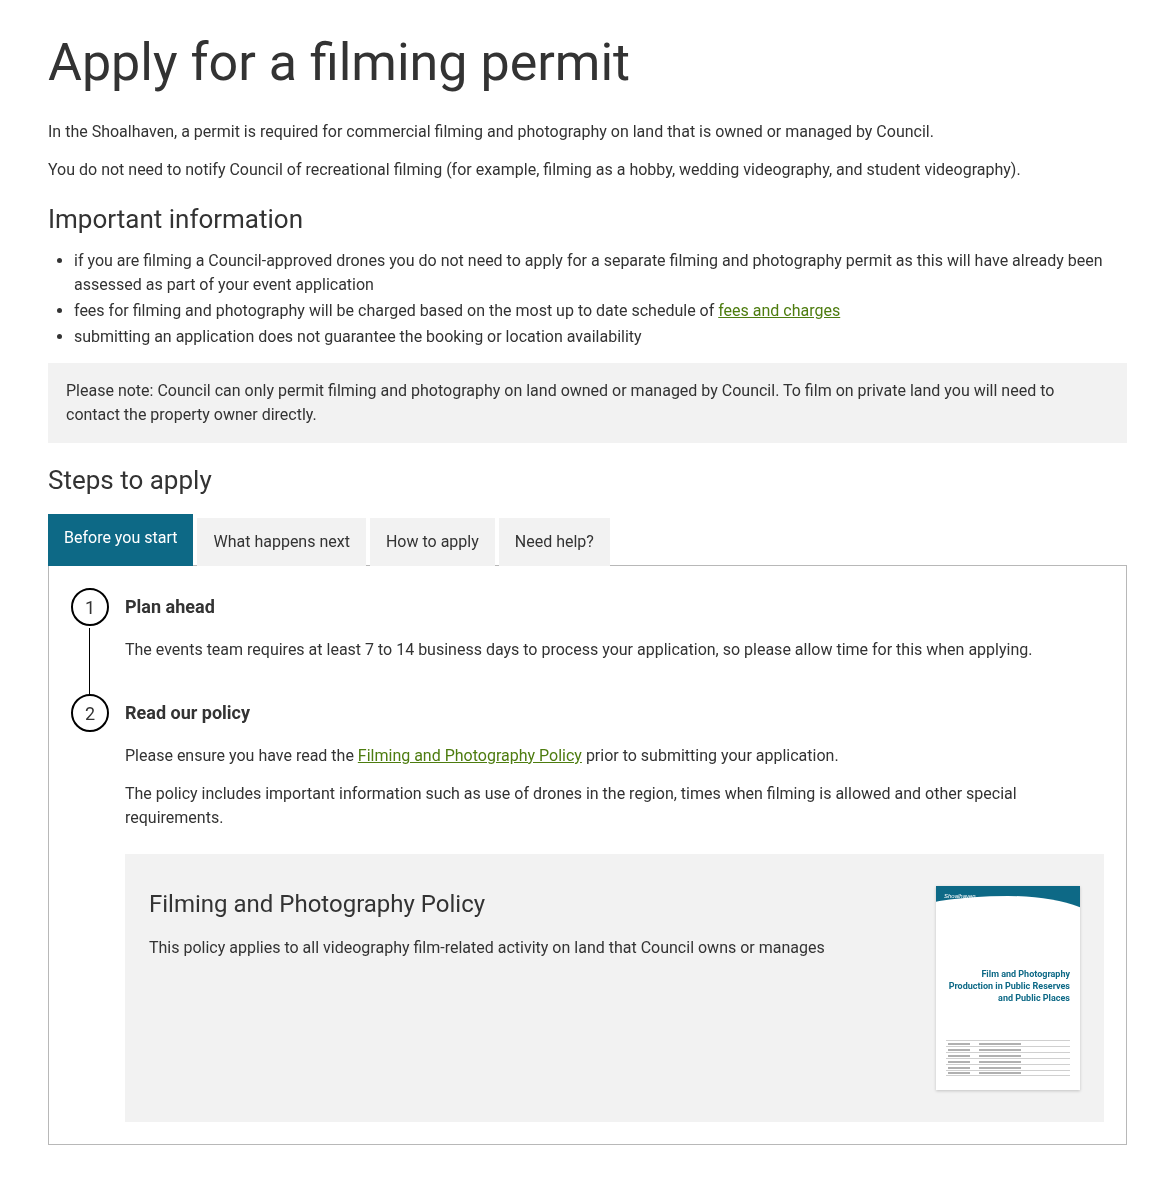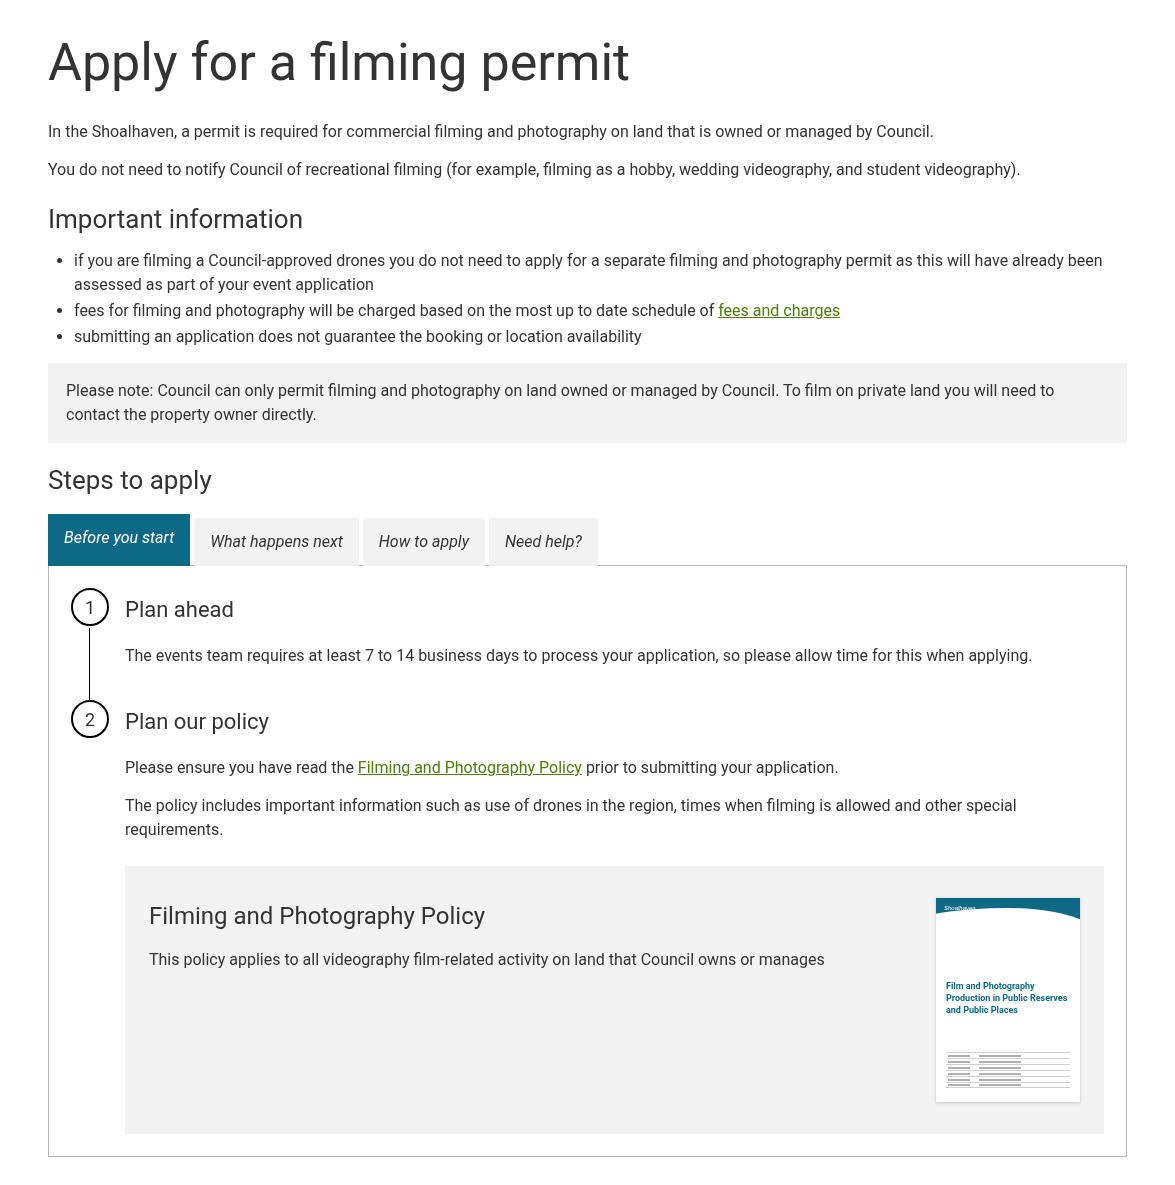--- a/index.html
+++ b/index.html
@@ -19,22 +19,22 @@
     margin: 6px 0 18px 0;
     color: #333333;
   }
   h2 {
     font-size: 26px;
     font-weight: 400;
     margin: 18px 0 10px 0;
     color: #333333;
   }
   h3 {
-    font-size: 22px;
-    font-weight: 400;
+    font-size: 18px;
+    font-weight: 700;
     margin: 0 0 16px 0;
     color: #333333;
   }
   p {
     margin: 0 0 14px 0;
   }
   ul {
     margin: 0 0 14px 0;
     padding-left: 26px;
   }
@@ -55,21 +55,20 @@
     display: flex;
     gap: 4px;
     margin-top: 14px;
   }
   .tab {
     padding: 12px 16px;
     background: #f2f2f2;
     color: #333333;
     cursor: pointer;
     border-radius: 0;
-    font-style: italic;
   }
   .tab.active {
     background: #0d6986;
     color: #ffffff;
     padding: 12px 16px 14px 16px;
     margin-top: 0;
   }
   .tab:not(.active) {
     margin-top: 4px;
   }
@@ -141,20 +140,21 @@
     color: #333333;
   }
   .policy-thumb {
     width: 144px;
     height: 204px;
     background: #ffffff;
     box-shadow: 0 1px 3px rgba(0,0,0,0.2);
     position: relative;
     overflow: hidden;
     flex-shrink: 0;
+    text-align: right;
   }
   .thumb-header {
     height: 32px;
     background: #0d6986;
   }
   .thumb-header-text {
     position: absolute;
     top: 6px;
     left: 8px;
     font-size: 6px;
@@ -251,21 +251,21 @@
       <div class="step-connector"></div>
       <div class="step-body">
         <h3>Plan ahead</h3>
         <p>The events team requires at least 7 to 14 business days to process your application, so please allow time for this when applying.</p>
       </div>
     </div>
 
     <div class="step">
       <div class="step-badge">2</div>
       <div class="step-body">
-        <h3>Plan our policy</h3>
+        <h3>Read our policy</h3>
         <p>
           <span>Please ensure you have read the </span><a href="#" class="inline-link">Filming and Photography Policy</a><span> prior to submitting your application.</span>
         </p>
         <p>The policy includes important information such as use of drones in the region, times when filming is allowed and other special requirements.</p>
 
         <div class="policy-card">
           <div class="policy-card-text">
             <h4>Filming and Photography Policy</h4>
             <p>This policy applies to all videography film-related activity on land that Council owns or manages</p>
           </div>

